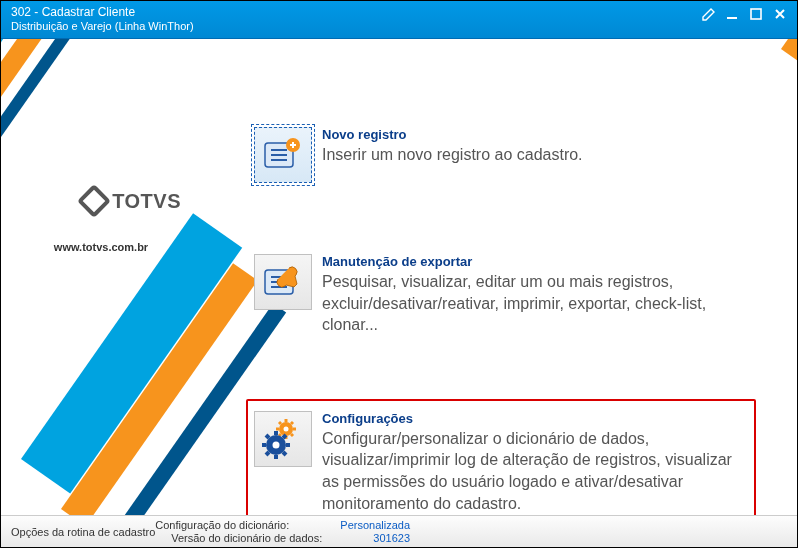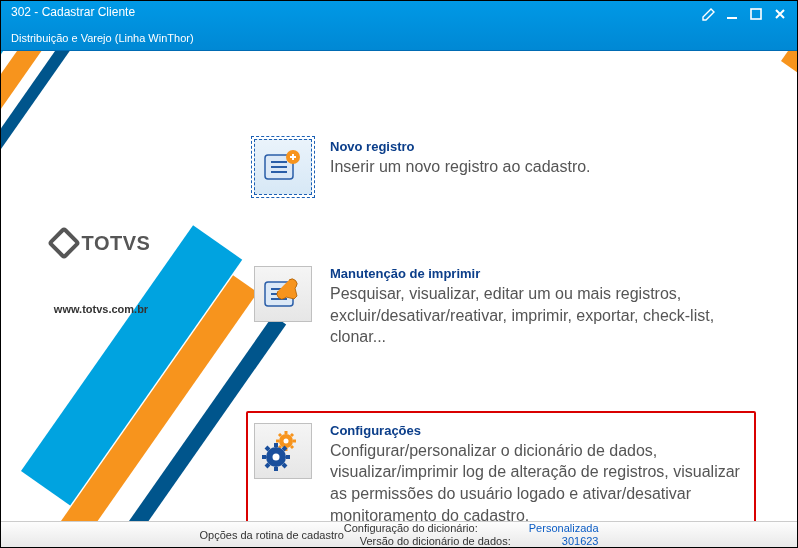--- a/index.html
+++ b/index.html
@@ -21,21 +21,21 @@
       align-items: flex-start;
       border-bottom: 1px solid #006bb3;
     }
     .titlebar-left { }
     .title-main {
       font-size: 12px;
       font-weight: normal;
     }
     .title-sub {
       font-size: 11px;
-      margin-top: 13px;
+      margin-top: 1px;
     }
     .titlebar-icons {
       display: flex;
       gap: 10px;
       align-items: center;
       padding-top: 2px;
     }
     .tb-icon {
       width: 14px;
       height: 14px;
@@ -73,47 +73,46 @@
       width: 160px;
       text-align: center;
     }
     .logo-text {
       font-size: 20px;
       font-weight: bold;
       color: #565656;
       letter-spacing: 0.5px;
       display: flex;
       align-items: center;
-      justify-content: center;
+      justify-content: flex-end;
       gap: 6px;
-      margin-top: 30px;
     }
     .logo-ring {
       width: 24px; height: 24px;
       border: 4px solid #565656;
       border-radius: 4px;
       transform: rotate(45deg);
       display: inline-block;
     }
     .website {
       font-size: 11px;
       color: #333;
-      margin-top: 48px;
+      margin-top: 28px;
       font-weight: bold;
     }
     .option-list {
       position: absolute;
       left: 245px;
       top: 80px;
       width: 510px;
     }
     .option {
       display: flex;
       align-items: flex-start;
-      gap: 18px;
+      gap: 10px;
       margin-bottom: 55px;
       padding: 6px;
       border: 2px solid transparent;
       border-radius: 2px;
     }
     .option.highlight {
       border: 2px solid #d90000;
       margin-bottom: 21px;
       padding: 10px 6px;
     }
@@ -143,25 +142,25 @@
     .option-desc {
       color: #555;
       font-size: 16px;
       line-height: 1.35;
     }
     .statusbar {
       position: absolute;
       bottom: 0;
       left: 0;
       right: 0;
-      height: 26px;
+      height: 32px;
       background: linear-gradient(to bottom, #fdfdfd, #e9e9e9);
       border-top: 1px solid #ccc;
       display: flex;
-      justify-content: center;
+      justify-content: flex-start;
       align-items: center;
       padding: 0 10px;
       font-size: 11px;
       color: #333;
       z-index: 10;
     }
     .statusbar-right { text-align: right; line-height: 1.15; }
     .sb-link { color: #0b5cc4; margin-left: 48px; }
   </style>
 </head>
@@ -238,21 +237,21 @@
       <div class="option-icon-box">
         <svg width="40" height="36" viewBox="0 0 40 36">
           <rect x="2" y="6" width="28" height="24" rx="3" fill="#dce9f7" stroke="#2a5ea8" stroke-width="1.5"></rect>
           <line x1="8" y1="13" x2="24" y2="13" stroke="#2a5ea8" stroke-width="2"></line>
           <line x1="8" y1="18" x2="24" y2="18" stroke="#2a5ea8" stroke-width="2"></line>
           <line x1="8" y1="23" x2="24" y2="23" stroke="#2a5ea8" stroke-width="2"></line>
           <path d="M26 4 a5 5 0 0 1 7 7 l-1 1 l2 8 l-3 3 l-8 -2 l-1 1 a5 5 0 0 1 -7 -7" fill="#f7941d" stroke="#a85a00" stroke-width="0.8"></path>
         </svg>
       </div>
       <div class="option-text">
-        <div class="option-title">Manutenção de imprimir</div>
+        <div class="option-title">Manutenção de exportar</div>
         <div class="option-desc">Pesquisar, visualizar, editar um ou mais registros, excluir/desativar/reativar, imprimir, exportar, check-list, clonar...</div>
       </div>
     </div>
 
     <div class="option highlight">
       <div class="option-icon-box">
         <svg width="42" height="40" viewBox="0 0 42 40">
           <g transform="translate(24,10)">
             <circle r="7" fill="#f7941d"></circle>
             <circle r="2.5" fill="#fff"></circle>

